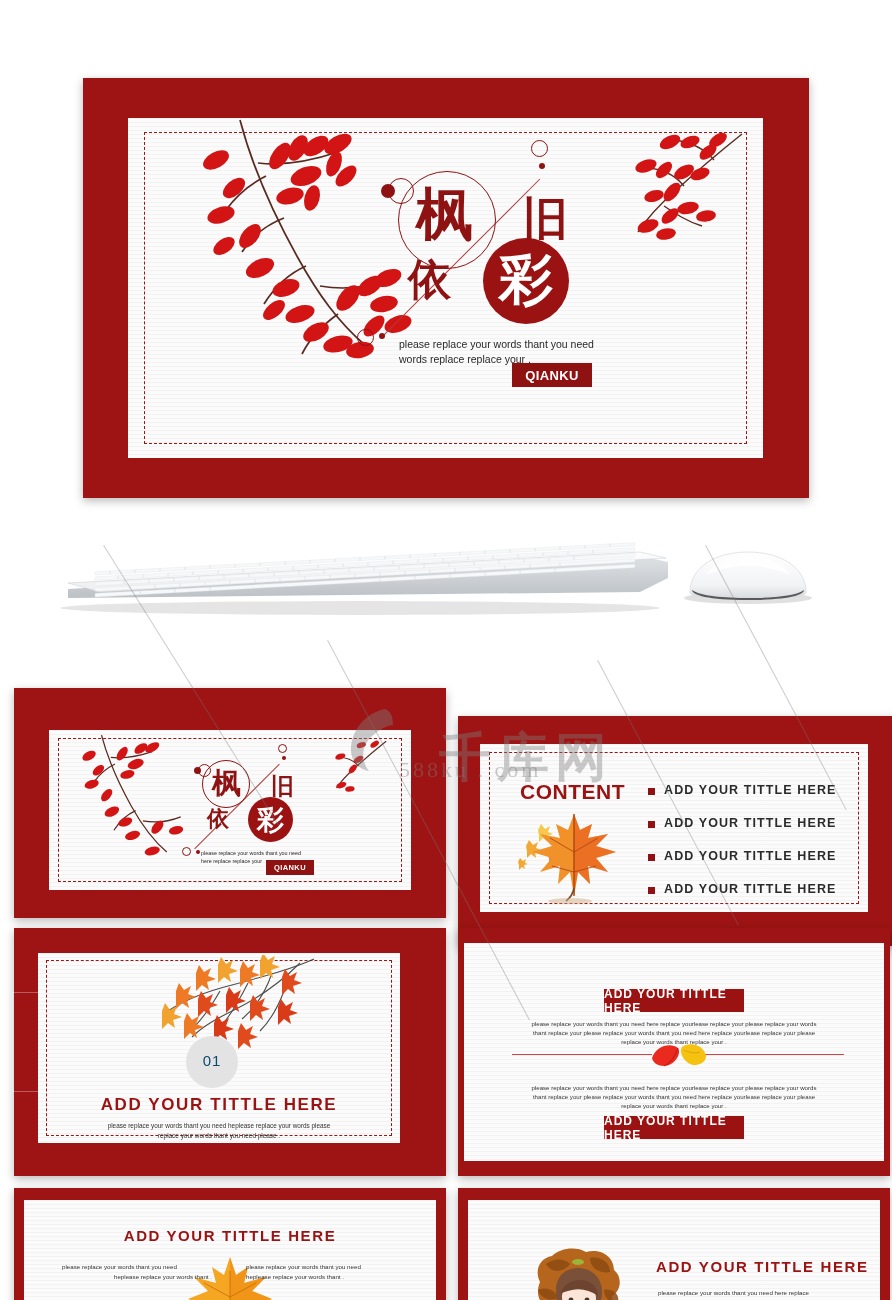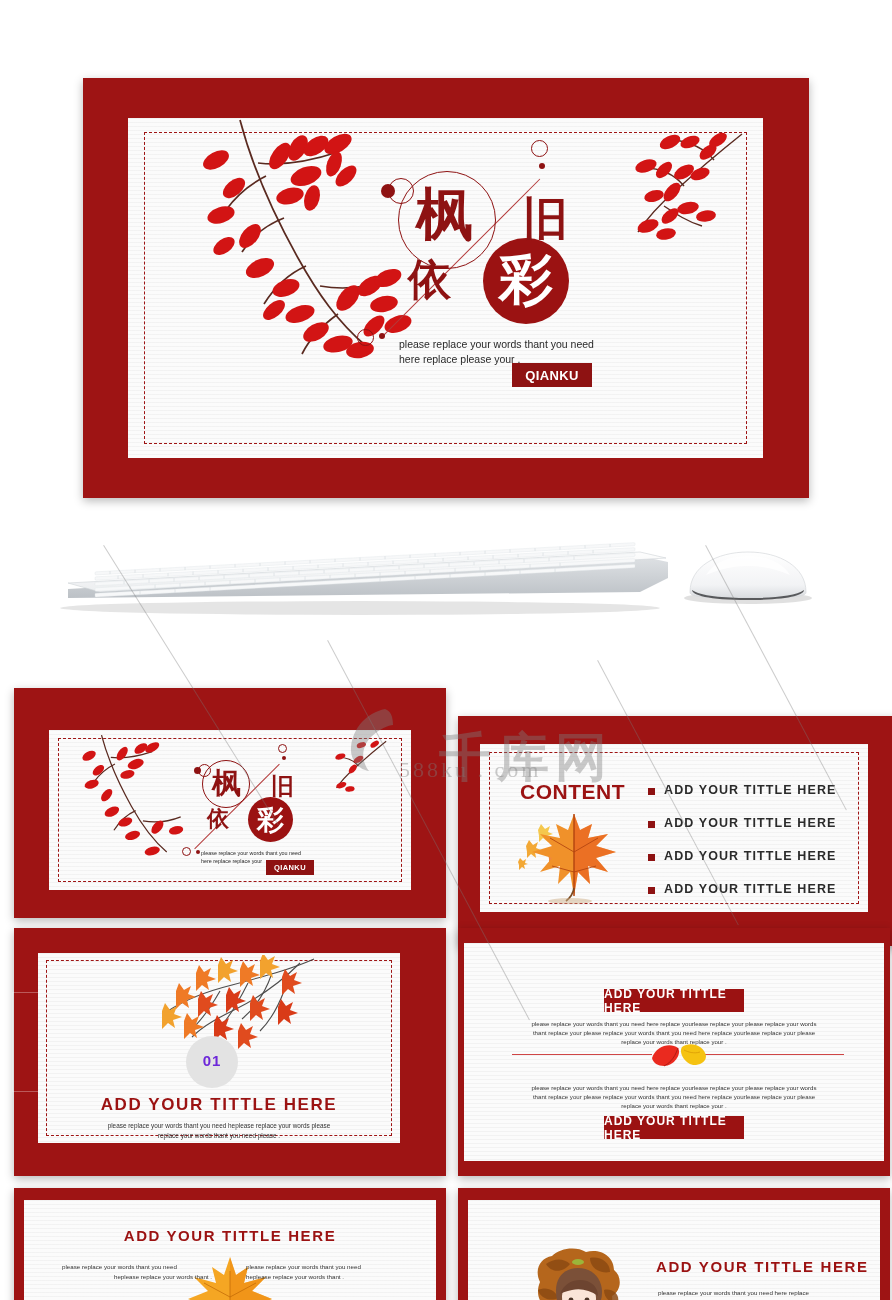--- a/index.html
+++ b/index.html
@@ -239,21 +239,21 @@
     <div class="diag" style="left:220px; top:140px; width:225px; height:1.4px; transform: rotate(-45deg);"></div>
 
     <div class="ring-fill" style="left:355px; top:120px; width:86px; height:86px;"></div>
 
     <span class="hanzi" style="left:288px; top:68px; font-size:57px;">枫</span>
     <span class="hanzi" style="left:395px; top:78px; font-size:45px;">旧</span>
     <span class="hanzi" style="left:280px; top:140px; font-size:43px;">依</span>
     <span class="hanzi" style="left:371px; top:135px; font-size:54px; color:#ffffff;">彩</span>
 
     <span class="caption" style="left:271px; top:219px; font-size:10.5px;">please replace your  words thant  you need</span>
-    <span class="caption" style="left:271px; top:234px; font-size:10.5px;">here replace please your  .</span>
+    <span class="caption" style="left:271px; top:234px; font-size:10.5px;">words replace replace your  .</span>
 
     <div class="qianku-btn" style="left:384px; top:245px; width:80px; height:24px; font-size:13px; font-weight:700;">QIANKU</div>
   </div>
 </div>
 
 <div id="devices">
   <svg width="892" height="145" viewBox="0 0 892 145">
     <defs>
       <linearGradient id="kbTop" x1="0" y1="0" x2="0" y2="1">
         <stop offset="0%" stop-color="#fdfdfd"></stop>
@@ -435,21 +435,21 @@
         <path d="M118 48 l3 -8 l5 7 l7 -4 l-3 8 l8 3 l-9 3 l2 8 l-7 -5 l-6 6 l0 -9 z" fill="#e04b1e"></path>
         <path d="M30 56 l3 -8 l5 7 l7 -4 l-3 8 l8 3 l-9 3 l2 8 l-7 -5 l-6 6 l0 -9 z" fill="#f2a22e"></path>
         <path d="M52 66 l3 -8 l5 7 l7 -4 l-3 8 l8 3 l-9 3 l2 8 l-7 -5 l-6 6 l0 -9 z" fill="#ef7a26"></path>
         <path d="M82 68 l3 -8 l5 7 l7 -4 l-3 8 l8 3 l-9 3 l2 8 l-7 -5 l-6 6 l0 -9 z" fill="#d93b18"></path>
         <path d="M106 76 l3 -8 l5 7 l7 -4 l-3 8 l8 3 l-9 3 l2 8 l-7 -5 l-6 6 l0 -9 z" fill="#e04b1e"></path>
         <path d="M146 52 l3 -8 l5 7 l7 -4 l-3 8 l8 3 l-9 3 l2 8 l-7 -5 l-6 6 l0 -9 z" fill="#d93b18"></path>
       </g>
     </svg>
 
     <div style="position:absolute; left:148px; top:83px; width:52px; height:52px; border-radius:50%; background:#e3e3e3; z-index:5;"></div>
-    <span style="position:absolute; left:148px; top:99px; width:52px; text-align:center; color:#6d28d9; font-size:15px; font-weight:700; letter-spacing:1px; z-index:6;">01</span>
+    <span style="position:absolute; left:148px; top:99px; width:52px; text-align:center; color:#0c4a6e; font-size:15px; font-weight:400; letter-spacing:1px; z-index:6;">01</span>
 
     <span class="title-red" style="left:0; top:142px; width:362px; text-align:center; font-size:17px; letter-spacing:1.6px;">ADD  YOUR  TITTLE  HERE</span>
 
     <span class="body-sm" style="left:0; top:168px; width:362px; text-align:center; font-size:6.4px;">please replace your  words thant  you need heplease replace your  words please</span>
     <span class="body-sm" style="left:0; top:178px; width:362px; text-align:center; font-size:6.4px;">replace your  words thant  you need please  .</span>
   </div>
 </div>
 
 <div class="cell slide-red" style="left:458px; top:928px; width:432px; height:248px;">
   <div class="inner lined" style="left:6px; top:15px; width:420px; height:218px;">

